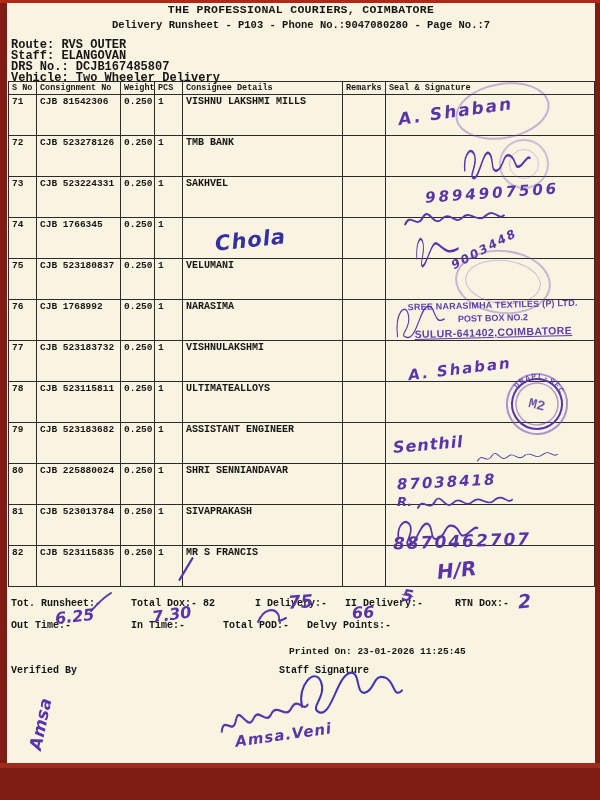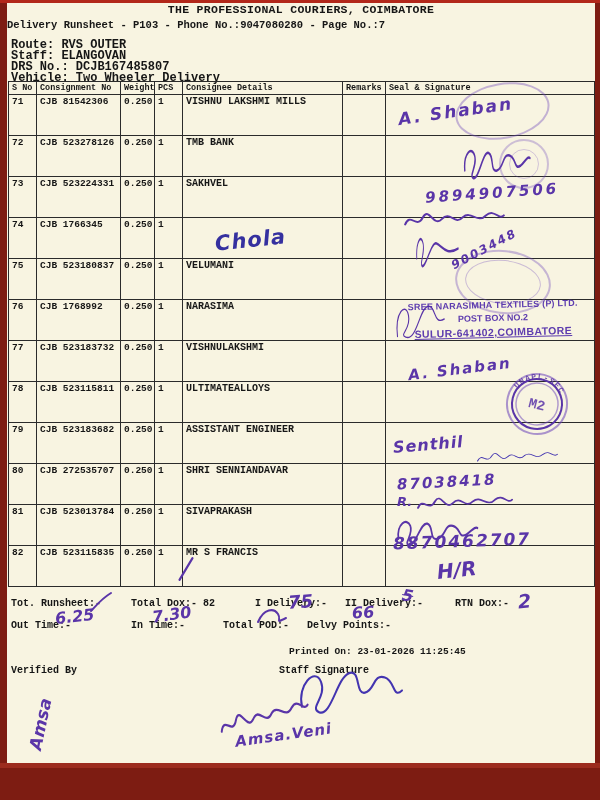--- a/index.html
+++ b/index.html
@@ -4,21 +4,21 @@
 <style>
   * { box-sizing:border-box; margin:0; padding:0; }
   html,body { width:600px; height:800px; }
   body { position:relative; background:#7d1c12; overflow:hidden;
          font-family:"Liberation Mono","DejaVu Sans Mono",monospace; }
   .top-strip { position:absolute; left:0; top:0; width:600px; height:3px; background:#b2271a; }
   .bottom-strip { position:absolute; left:0; top:763px; width:600px; height:5px; background:#9c2c1e; }
   .page { position:absolute; left:7px; top:3px; width:588px; height:760px;
           background:#f8f4e1; color:#161616; }
   .title { text-align:center; font-weight:bold; font-size:11.5px; padding-top:0; letter-spacing:.3px; }
-  .subtitle { font-weight:bold; font-size:10.5px; margin-top:3px; }
+  .subtitle { text-align:center; font-weight:bold; font-size:10.5px; margin-top:3px; }
   .meta { position:absolute; left:4px; top:37px; font-size:12px; font-weight:bold; line-height:11px; }
   .meta div { white-space:nowrap; }
   .rsbox { position:absolute; left:338px; top:38px; width:250px; border:1px solid #222;
            font-size:10px; font-weight:bold; background:#f8f4e1; }
   .rsbox .rrow { padding:1px 4px; height:15px; }
   .rsbox .rrow:first-child { border-bottom:1px solid #222; }
 
   table.runsheet { position:absolute; left:1px; top:78px; width:586px; border-collapse:collapse; table-layout:fixed; }
   .runsheet th, .runsheet td { border:1px solid #2b2b2b; font-weight:bold; vertical-align:top; padding:1px 3px; overflow:hidden; }
   .runsheet th { font-size:8.5px; text-align:left; height:13px;font-family:Liberation Mono, monospace; }
@@ -164,21 +164,21 @@
       <td>79</td>
       <td>CJB 523183682</td>
       <td>0.250</td>
       <td>1</td>
       <td class="c-consignee">ASSISTANT ENGINEER</td>
       <td></td>
       <td></td>
     </tr>
         <tr>
       <td>80</td>
-      <td>CJB 272535707</td>
+      <td>CJB 225880024</td>
       <td>0.250</td>
       <td>1</td>
       <td class="c-consignee">SHRI SENNIANDAVAR</td>
       <td></td>
       <td></td>
     </tr>
         <tr>
       <td>81</td>
       <td>CJB 523013784</td>
       <td>0.250</td>

